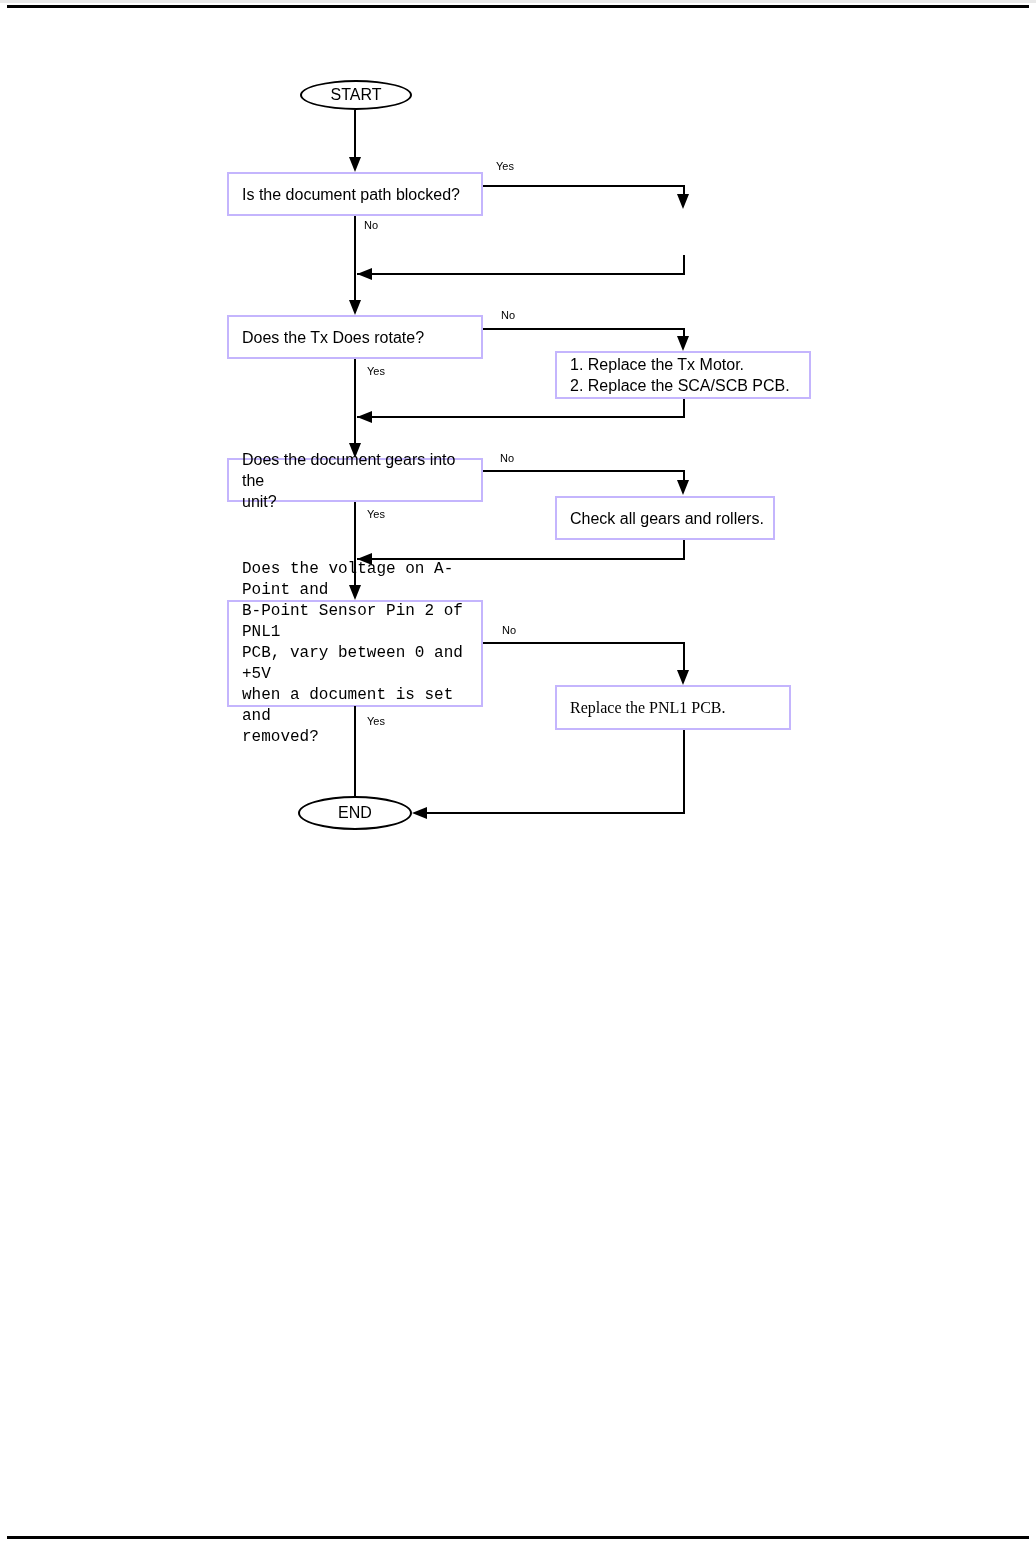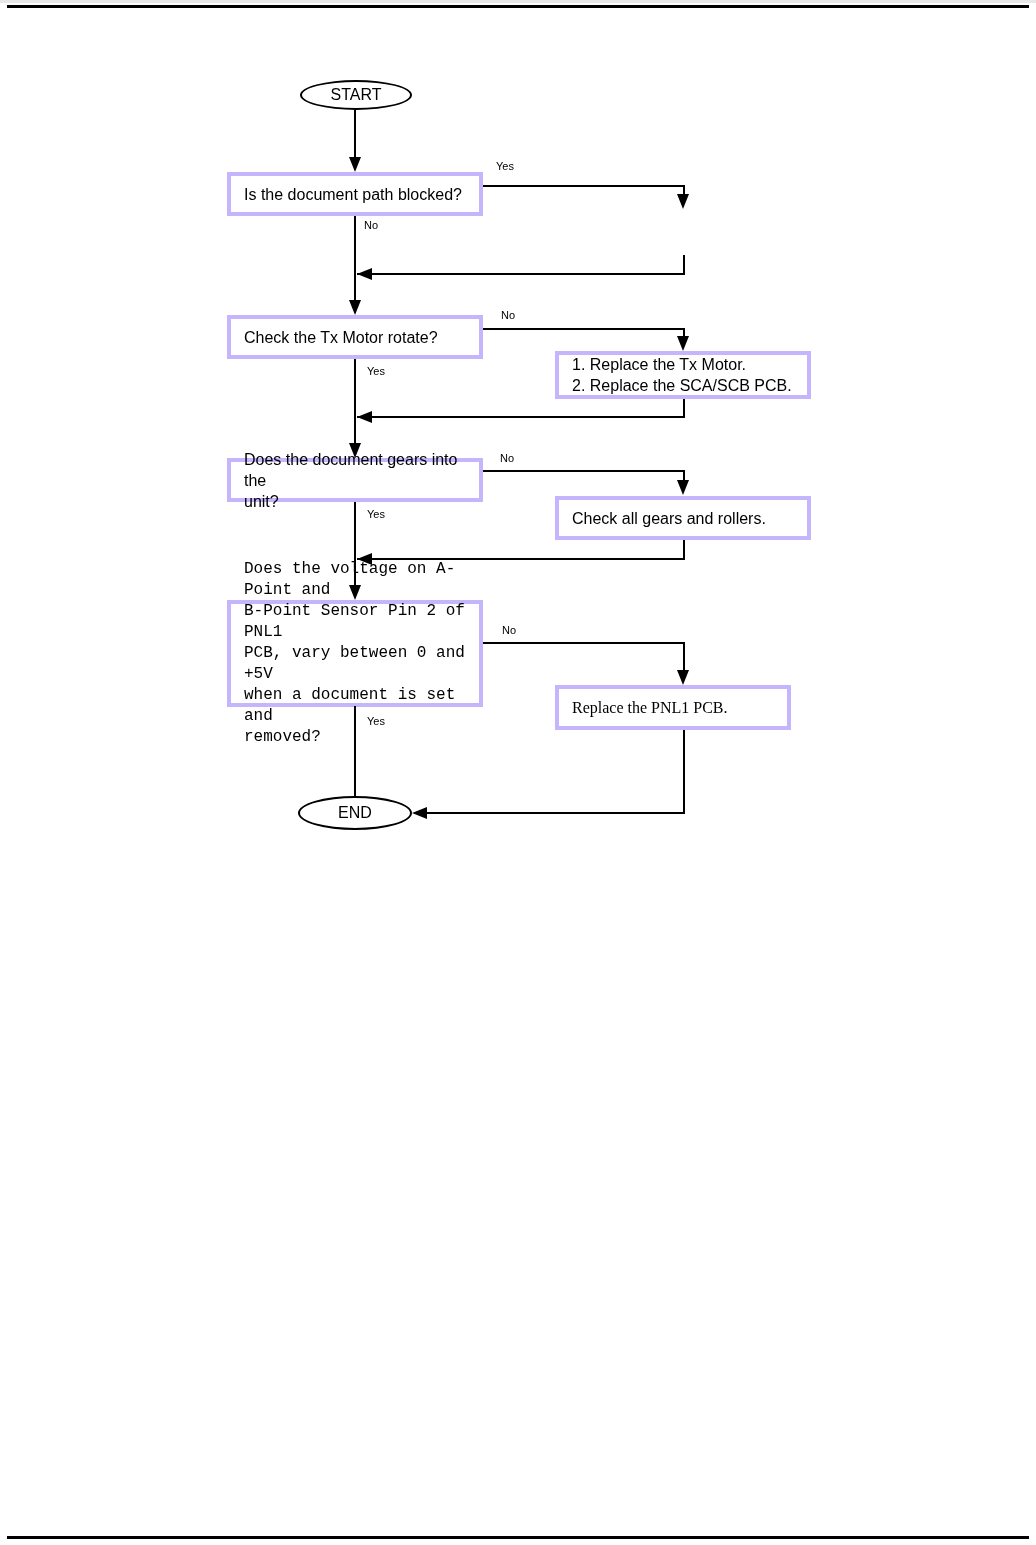--- a/index.html
+++ b/index.html
@@ -9,21 +9,21 @@
     margin:3px auto;
     background:#ffffff;
     font-family:"Liberation Sans","DejaVu Sans",sans-serif;
     color:#000;
     overflow:hidden;
   }
   .page *{box-sizing:border-box;}
   .rule{position:absolute;background:#000;height:3px;}
   .node{
     position:absolute;
-    border:4px solid #c4b5fd;
+    border:2px solid #c4b5fd;
     background:#fff;
     display:flex;align-items:center;
     font-size:16px;line-height:21px;
     padding-left:13px;padding-right:6px;
     white-space:pre-line;
   }
   .oval{
     position:absolute;
     border:2px solid #000;
     border-radius:50%;
@@ -74,21 +74,21 @@
 
   <div class="vl" style="left:683px;top:252px;height:20px;"></div>
   <div class="hl" style="left:357px;top:270px;width:326px;"></div>
   <div class="arr-left" style="left:357px;top:265px;"></div>
 
   <div class="lbl" style="left:364px;top:214px;">No</div>
   <div class="vl" style="left:354px;top:213px;height:86px;"></div>
   <div class="arr-down" style="left:349px;top:297px;"></div>
 
   <div class="node" style="left:227px;top:312px;width:256px;height:44px;">
-    <span>Check the Tx Motor rotate?</span>
+    <span>Does the Tx Does rotate?</span>
   </div>
 
   <div class="lbl" style="left:501px;top:304px;">No</div>
   <div class="hl" style="left:483px;top:325px;width:201px;"></div>
   <div class="vl" style="left:683px;top:325px;height:9px;"></div>
   <div class="arr-down" style="left:677px;top:333px;"></div>
 
   <div class="node" style="left:555px;top:348px;width:256px;height:48px;">
     <span>1. Replace the Tx Motor.
 2. Replace the SCA/SCB PCB.</span>
@@ -105,21 +105,21 @@
   <div class="node" style="left:227px;top:455px;width:256px;height:44px;">
     <span>Does the document gears into the
 unit?</span>
   </div>
 
   <div class="lbl" style="left:500px;top:447px;">No</div>
   <div class="hl" style="left:483px;top:467px;width:201px;"></div>
   <div class="vl" style="left:683px;top:467px;height:11px;"></div>
   <div class="arr-down" style="left:677px;top:477px;"></div>
 
-  <div class="node" style="left:555px;top:493px;width:256px;height:44px;">
+  <div class="node" style="left:555px;top:493px;width:220px;height:44px;">
     <span>Check all gears and rollers.</span>
   </div>
 
   <div class="vl" style="left:683px;top:537px;height:20px;"></div>
   <div class="hl" style="left:357px;top:555px;width:326px;"></div>
   <div class="arr-left" style="left:357px;top:550px;"></div>
 
   <div class="lbl" style="left:367px;top:503px;">Yes</div>
   <div class="vl" style="left:354px;top:499px;height:84px;"></div>
   <div class="arr-down" style="left:349px;top:582px;"></div>

